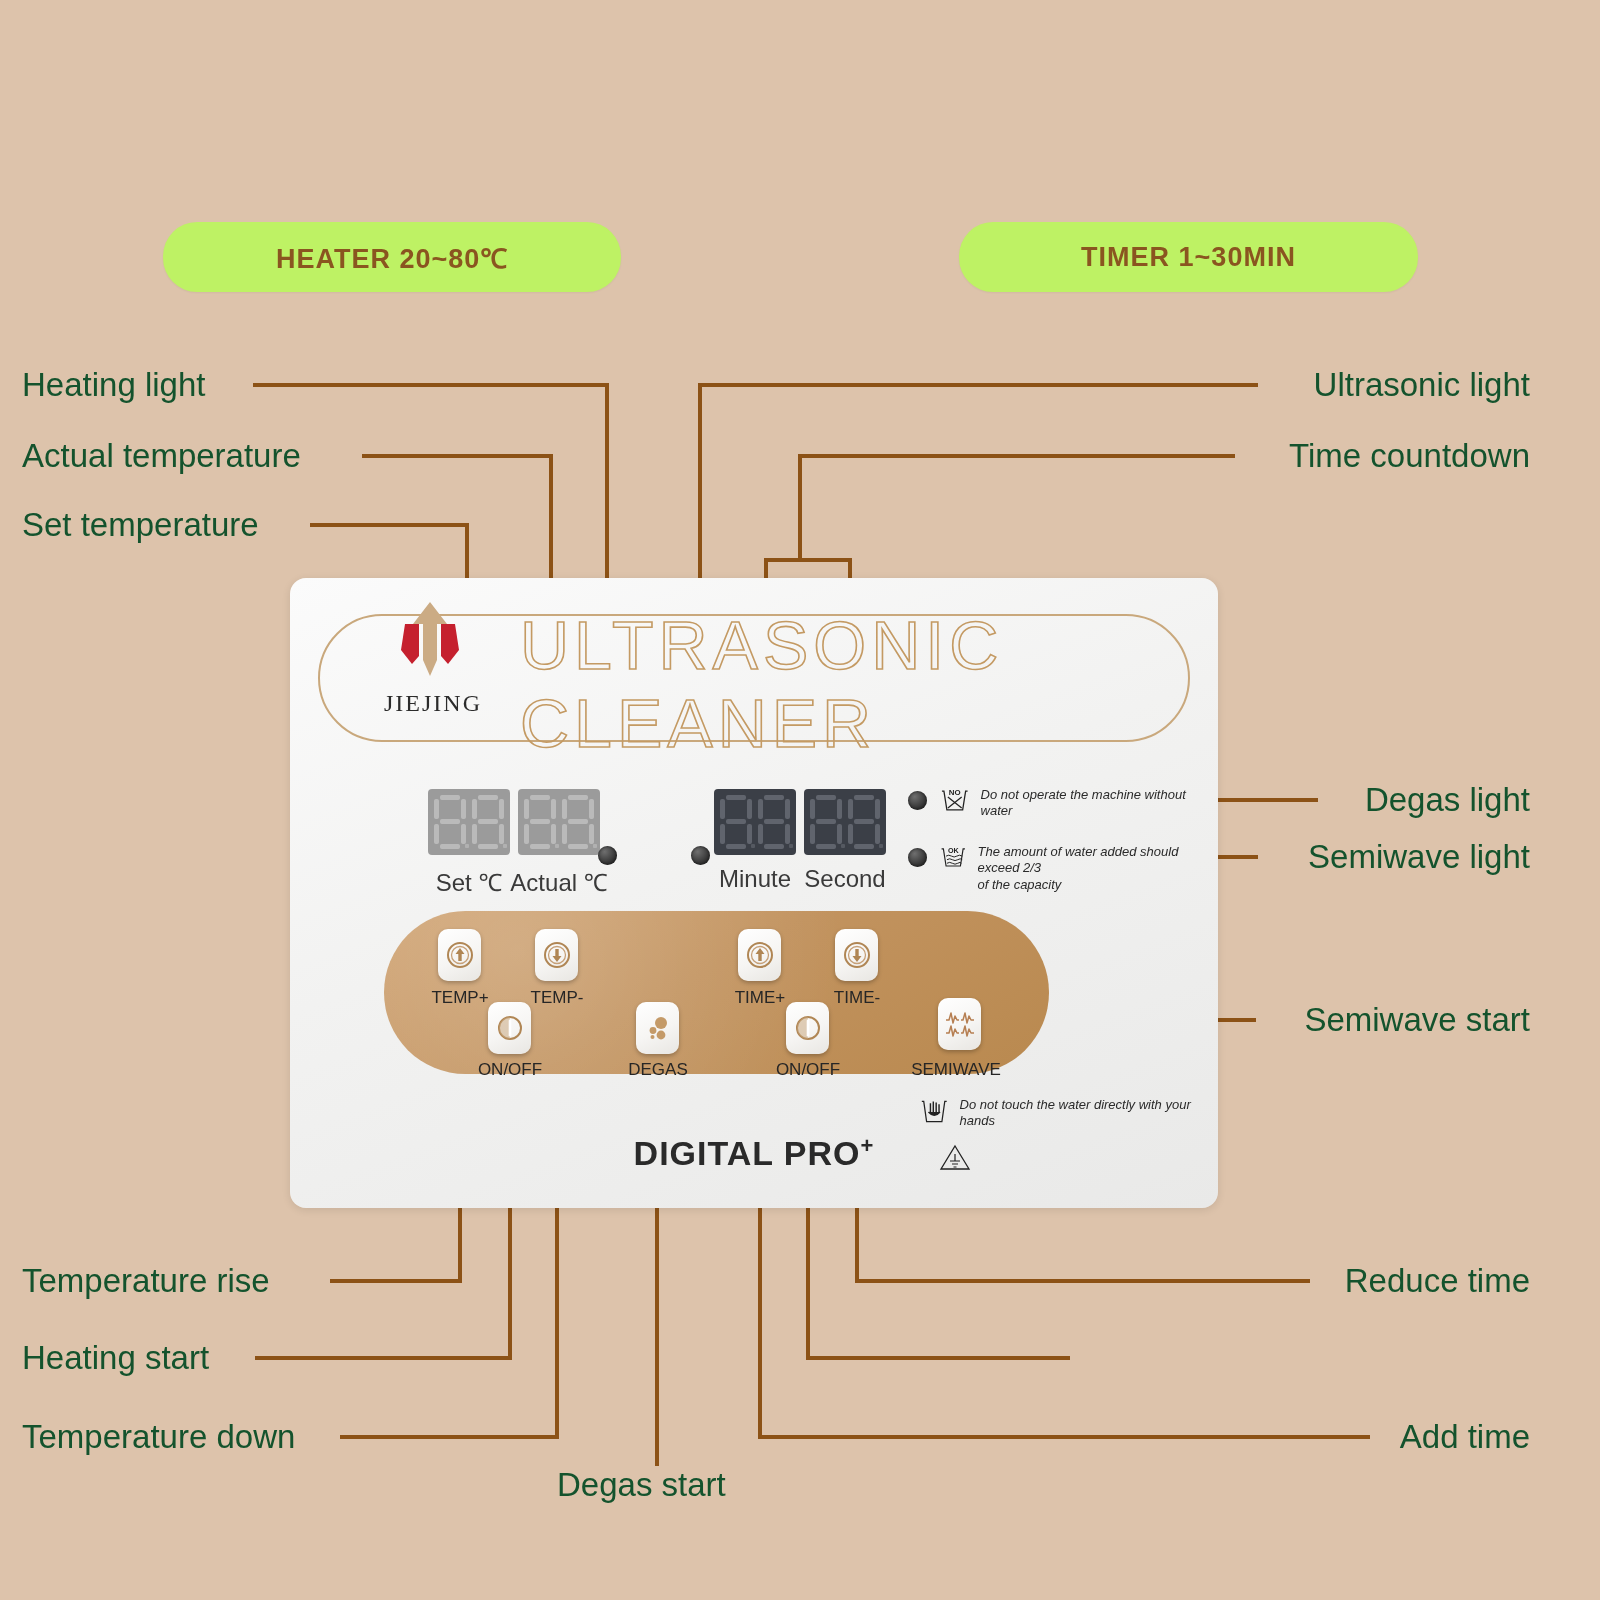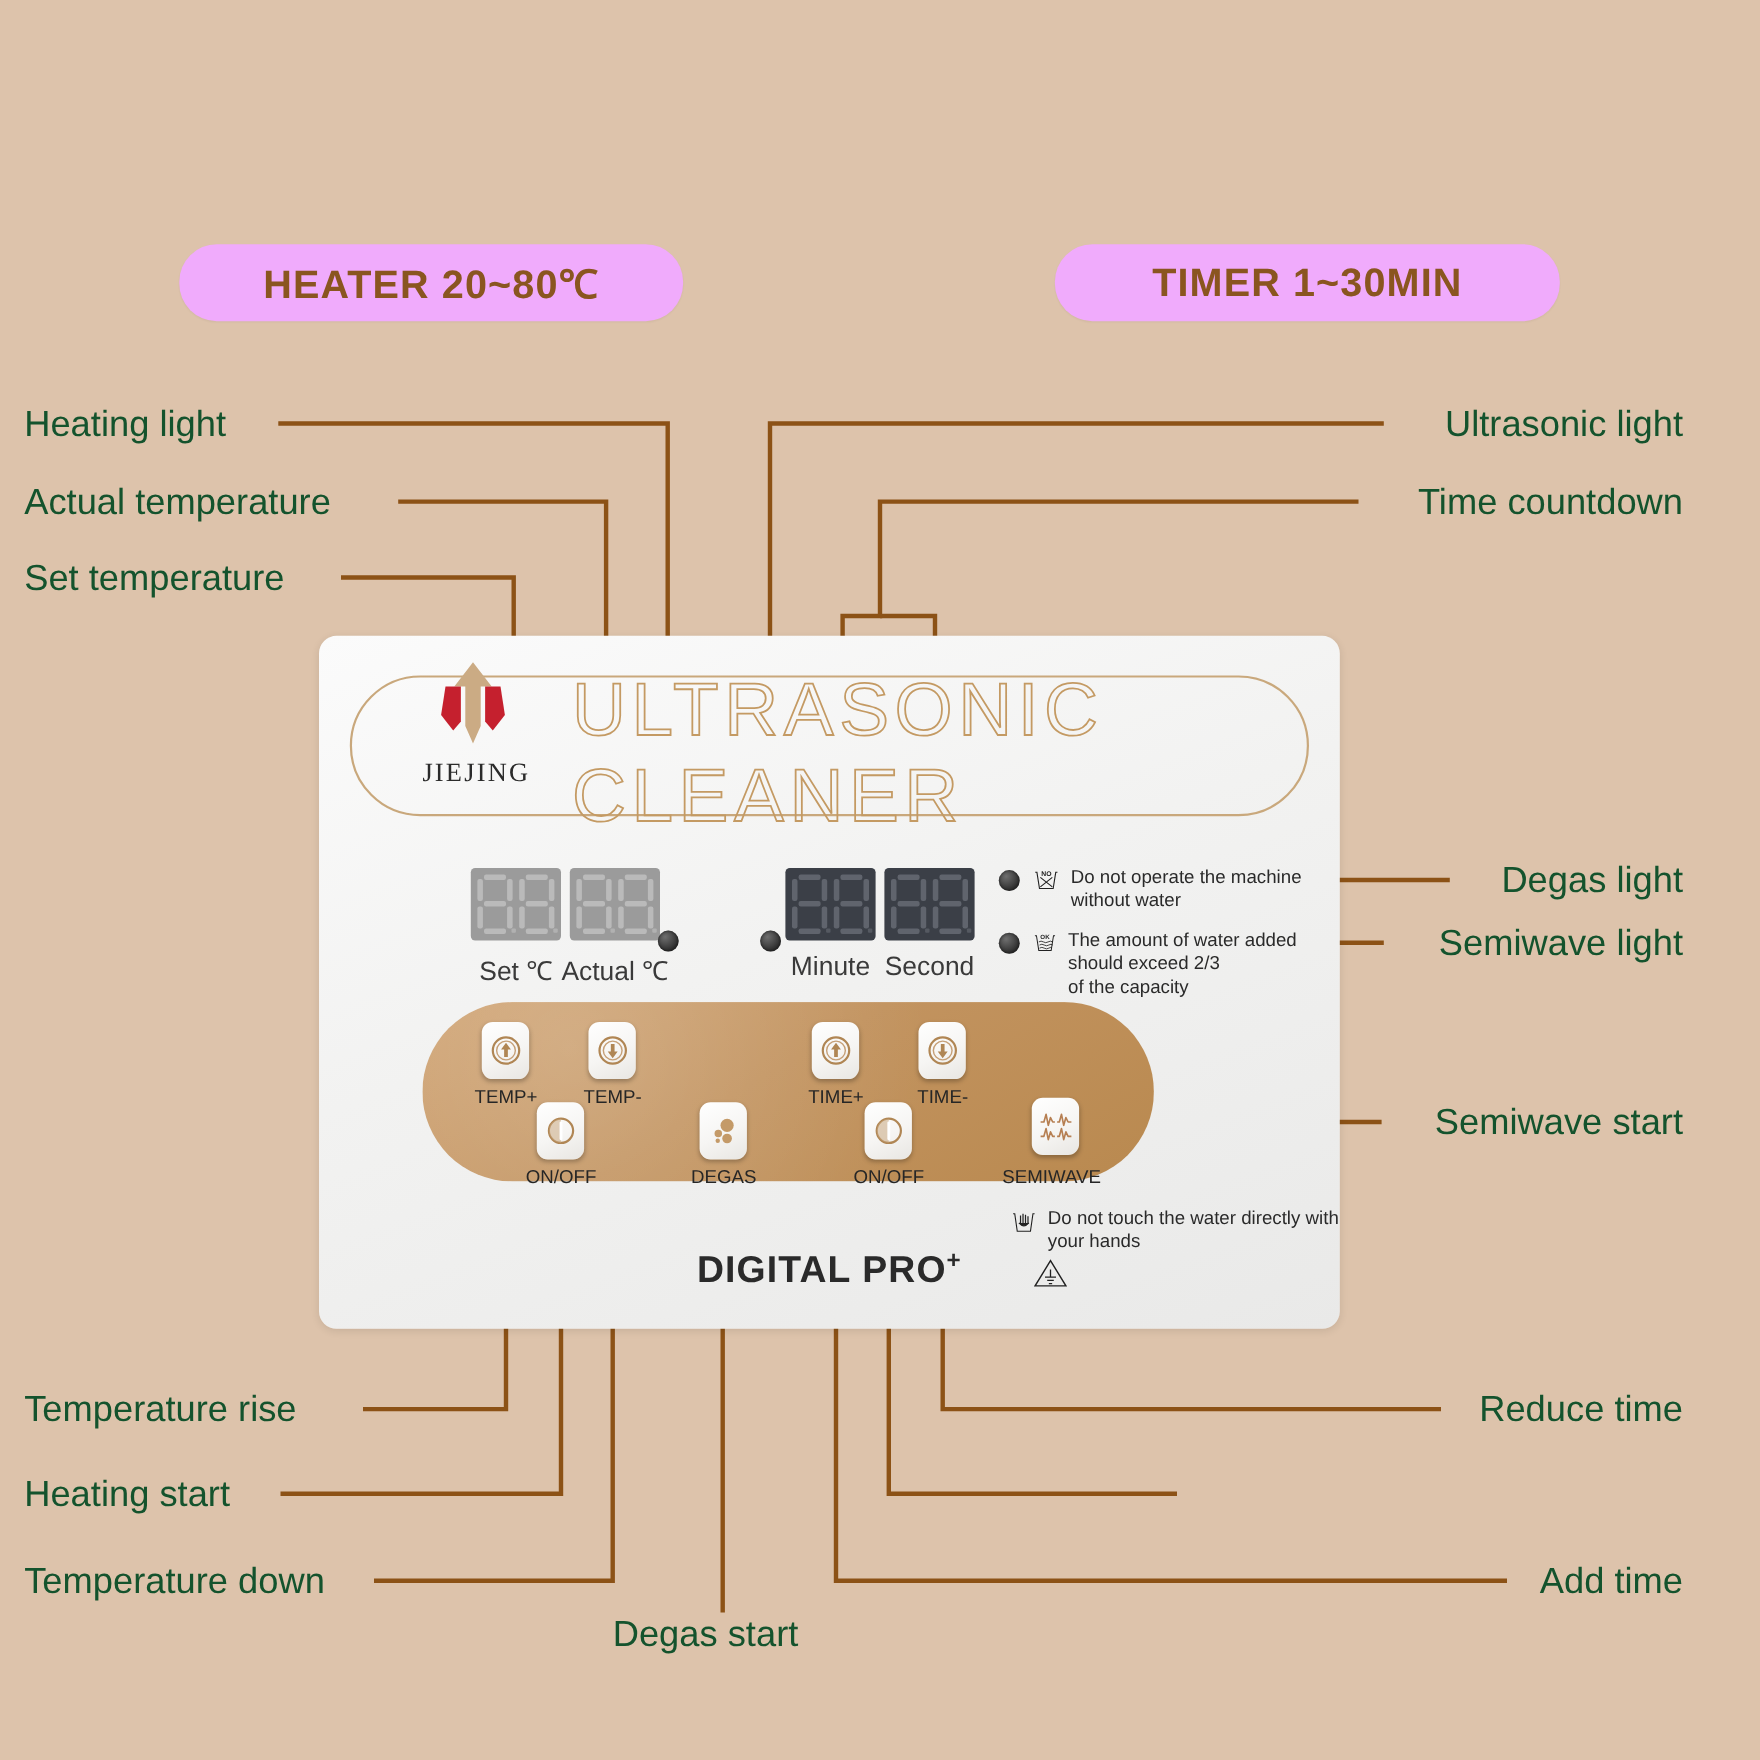--- a/index.html
+++ b/index.html
@@ -17,26 +17,26 @@
     position:absolute;left:0;right:0;top:44px;
     text-align:center;
     font-size:72px;font-weight:bold;
     color:#4a2e18;
     letter-spacing:-0.5px;
   }
 
   
   .pill{
     position:absolute;
-    background:#f0abfc;
+    background:#bef264;
     border-radius:34px;
     display:flex;align-items:center;justify-content:center;
     color:#8a5520;
     font-weight:bold;
-    font-size:36px;
+    font-size:27px;
     letter-spacing:1px;
     box-shadow:0 1px 2px rgba(0,0,0,.05);
   }
   #pill-heater{left:163px;top:222px;width:458px;height:70px;}
   #pill-timer{left:959px;top:222px;width:459px;height:70px;}
 
   
   .callout{
     position:absolute;
     font-size:33px;
@@ -110,21 +110,21 @@
 
   
   .led{
     position:absolute;width:19px;height:19px;border-radius:50%;
     background:radial-gradient(circle at 35% 30%,#6f6f6f,#2e2e2e 70%);
     box-shadow:inset 0 0 3px rgba(0,0,0,.6);
   }
 
   
   .warn{position:absolute;display:flex;align-items:flex-start;gap:9px;}
-  .warn .wtxt{font-size:17px;color:#2a2a2a;line-height:1.25;white-space:pre-line;}
+  .warn .wtxt{font-size:13px;color:#2a2a2a;line-height:1.25;white-space:pre-line;font-style:italic;}
 
   
   .keypad{
     position:absolute;left:94px;top:333px;width:665px;height:163px;
     border-radius:82px;
     background:
       radial-gradient(circle at 20% 25%, rgba(255,255,255,.18), transparent 60%),
       linear-gradient(150deg,#cfa271 0%,#c2935f 45%,#b9894f 100%);
   }
   .btn{

